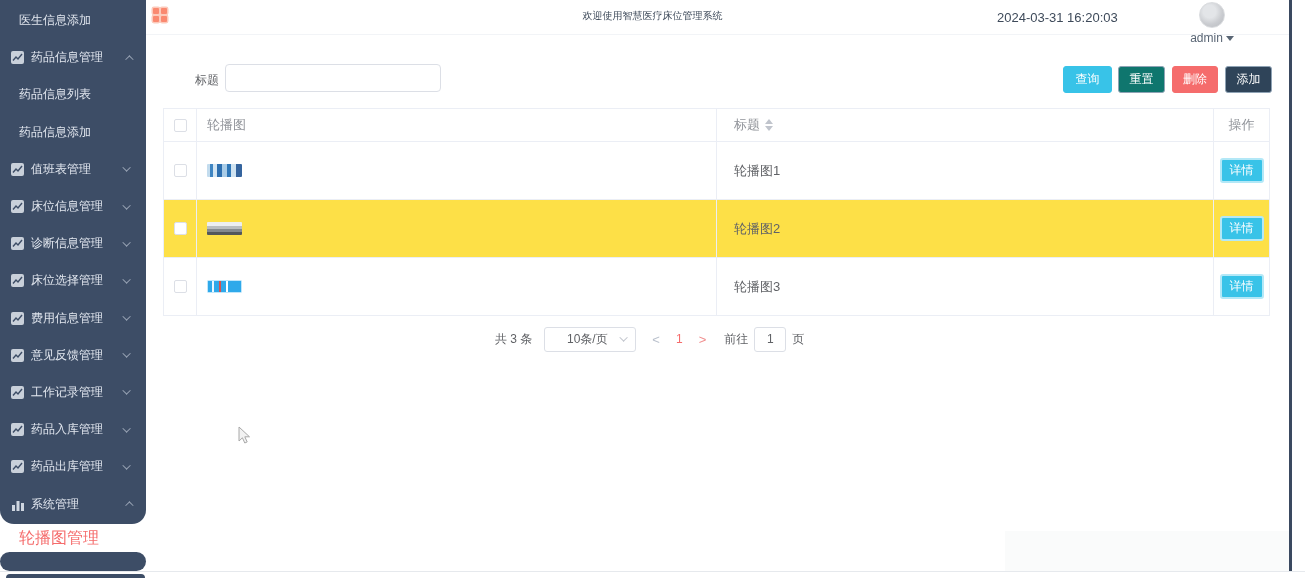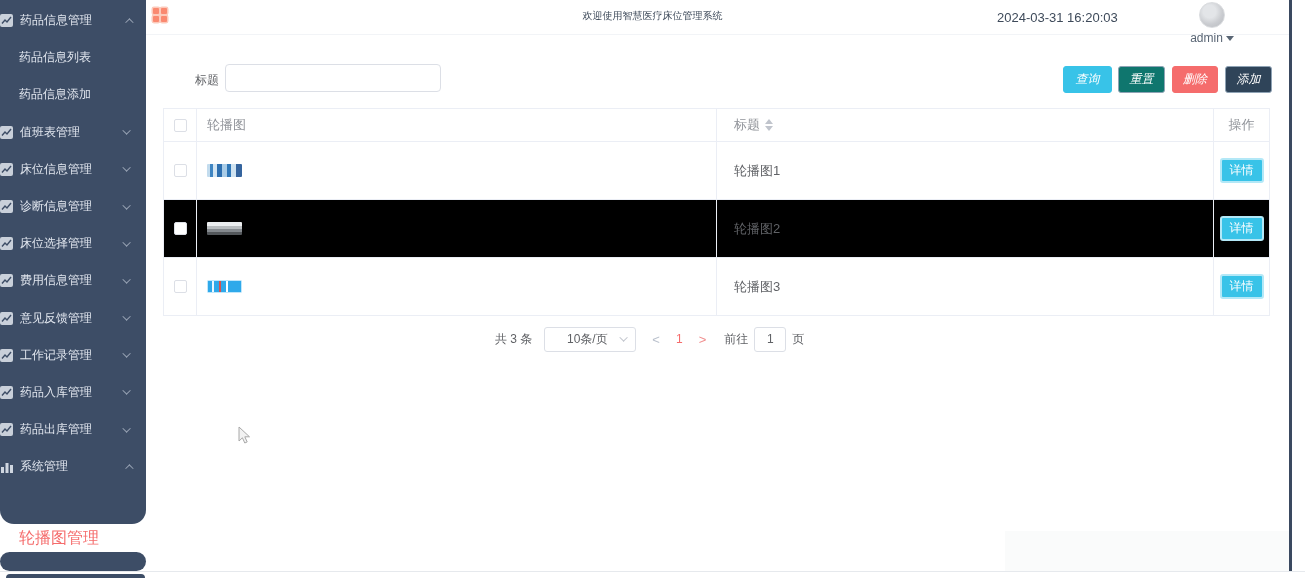--- a/index.html
+++ b/index.html
@@ -11,21 +11,21 @@
   
   .sidebar { position:absolute; left:0; top:0; width:146px; height:578px; }
   .sb-main {
     position:absolute; left:0; top:0; width:146px; height:524px;
     background:#3d4d66; border-radius:0 0 14px 14px; overflow:hidden;
     display:flex; flex-direction:column; padding-top:2px;
   }
   .sb-item { height:37.2px; display:flex; align-items:center; font-size:12px;
     color:#e2e7ef; cursor:pointer; flex:0 0 auto; }
   .sb-item.sub { padding-left:19px; }
-  .sb-item.parent { }
+  .sb-item.parent { padding-left:11px; }
   .sb-icon { width:13px; height:13px; margin-right:7px; flex:0 0 auto; display:block; }
   .sb-label { white-space:nowrap; }
   .chev { width:6px; height:6px; margin-left:auto; margin-right:15px;
     border-left:1.4px solid #99a4b5; border-bottom:1.4px solid #99a4b5; flex:0 0 auto; }
   .chev.down { transform:rotate(-45deg) translateY(-2px); }
   .chev.up   { transform:rotate(135deg) translateY(-2px); }
   .sb-active {
     position:absolute; left:0; top:524px; width:146px; height:28px; background:#fff;
     display:flex; align-items:center; padding-left:19px; font-size:16px; color:#f56c6c;
     cursor:pointer;
@@ -50,32 +50,32 @@
   .user-name { font-size:12px; color:#5a6675; margin-top:1px; display:inline-flex; align-items:center; gap:3px; }
   .caret-down { width:0; height:0; border-left:4px solid transparent; border-right:4px solid transparent;
     border-top:5px solid #5a6675; display:inline-block; }
   
   .filter-label { position:absolute; left:195px; top:72px; font-size:12px; color:#606266; }
   .filter-input { position:absolute; left:225px; top:64px; width:216px; height:28px;
     border:1px solid #dcdfe6; border-radius:4px; background:#fff; font-size:12px;
     padding:0 8px; color:#606266; outline:none; font-family:"Liberation Sans",sans-serif; }
   .btn { position:absolute; top:66px; height:27px; border-radius:3px; font-size:12px;
     color:#fff; display:flex; align-items:center; justify-content:center; cursor:pointer;
-    font-family:"Liberation Sans",sans-serif;font-style:italic; }
+    font-family:"Liberation Sans",sans-serif; }
   .btn-query  { left:1063px; width:49px; background:#38c3e8; border:1px solid #38c3e8; }
   .btn-reset  { left:1118px; width:47px; background:#0f766e; border:1px solid #8fa3b5; }
   .btn-delete { left:1172px; width:46px; background:#f56c6c; border:1px solid #f56c6c; }
   .btn-add    { left:1225px; width:47px; background:#2f4459; border:1px solid #8fa3b5; }
   
   .table { position:absolute; left:163px; top:108px; width:1107px;
     border:1px solid #ebeef5; border-bottom:none; background:#fff; font-size:13px; }
   .t-row { display:flex; border-bottom:1px solid #ebeef5; }
   .t-row.head { height:33px; color:#909399; }
   .t-row.body { height:58px; color:#606266; }
-  .t-row.stripe { background:#000000; }
+  .t-row.stripe { background:#fde047; }
   .t-cell { display:flex; align-items:center; border-right:1px solid #ebeef5; padding:0 10px; }
   .t-cell:last-child { border-right:none; }
   .c-check { width:33px; justify-content:center; padding:0; }
   .c-img   { width:520px; }
   .c-title { width:497px; padding-left:17px; }
   .c-act   { width:55px; justify-content:center; padding:0; }
   .checkbox { width:13px; height:13px; border:1px solid #dcdfe6; border-radius:2px; background:#fff; cursor:pointer; }
   .sort-caret { display:inline-flex; flex-direction:column; margin-left:5px; gap:2px; }
   .sort-caret i { width:0; height:0; border-left:4px solid transparent; border-right:4px solid transparent; }
   .sort-caret .up { border-bottom:5px solid #c0c4cc; }
@@ -112,20 +112,23 @@
   .cursor { position:absolute; left:238px; top:426px; }
 </style>
 </head>
 <body>
 
 <div id="app">
 
   <aside class="sidebar">
     <div class="sb-main">
 
+      <div class="sb-item sub">
+        <span class="sb-label">医生信息添加</span>
+      </div>
 
       <div class="sb-item parent">
         <svg class="sb-icon" viewBox="0 0 13 13">
             <rect width="13" height="13" rx="2" fill="#c9d0da"></rect>
             <polyline points="2,9.5 5,6 7,8 11,3" stroke="#3d4d66" fill="none" stroke-width="1.4"></polyline>
           </svg>
         <span class="sb-label">药品信息管理</span>
         <span class="chev up"></span>
       </div>
 

